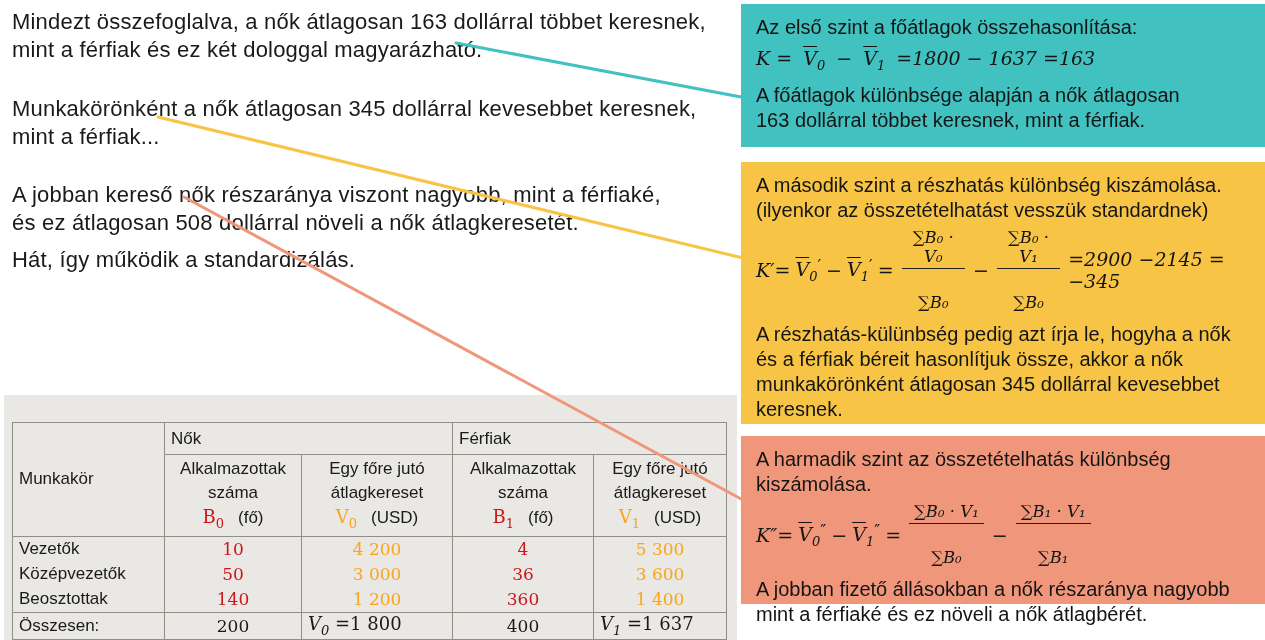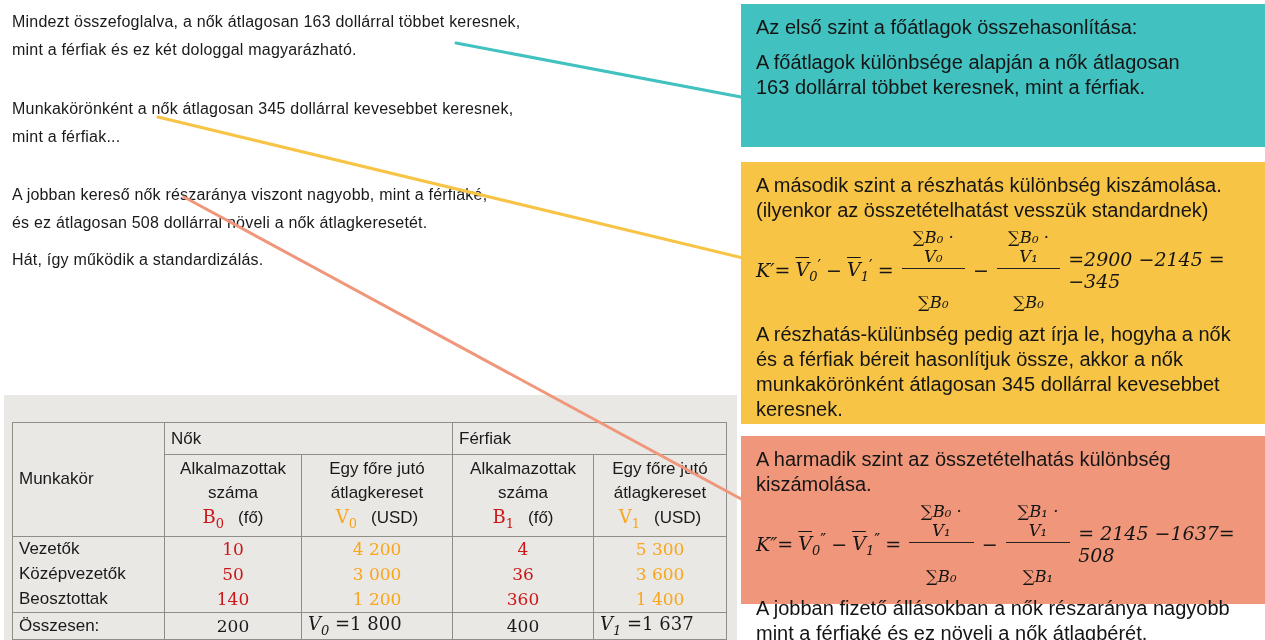--- a/index.html
+++ b/index.html
@@ -4,21 +4,21 @@
 <style>
   html,body{margin:0;padding:0;background:#fff;}
   .page{position:relative;width:1265px;height:640px;background:#ffffff;overflow:hidden;
         font-family:"Liberation Sans","DejaVu Sans",sans-serif;color:#1a1a1a;}
 
   
   .connectors{position:absolute;left:0;top:0;width:1265px;height:640px;z-index:10;pointer-events:none;}
   .conn{stroke-width:3;stroke-linecap:round;fill:none;}
 
   
-  .intro p{position:absolute;left:12px;margin:0;font-size:16px;line-height:28px;letter-spacing:0.2px;z-index:2;}
+  .intro p{position:absolute;left:12px;margin:0;font-size:22px;line-height:28px;letter-spacing:0.2px;z-index:2;}
   .p1{top:8px;}  .p2{top:95px;}  .p3{top:181px;}  .p4{top:246px;}
 
   
   .box{position:absolute;left:741px;width:524px;box-sizing:border-box;padding:11px 15px;z-index:1;}
   .box-teal{top:4px;height:143px;background:#41c1bf;}
   .box-yellow{top:162px;height:262px;background:#f7c445;}
   .box-salmon{top:436px;height:168px;background:#f0977b;}
   .box-title,.box-caption{font-size:20px;line-height:25px;color:#151515;}
   .box-caption{margin-top:10px;}
 
@@ -152,20 +152,27 @@
           <td class="tmath">
             <span class="ital ov">V</span><sub>1</sub><span> </span><span>=1 637</span>
           </td>
         </tr>
       </tbody>
     </table>
   </div>
 
   <div class="box box-teal">
     <div class="box-title">Az első szint a főátlagok összehasonlítása:</div>
+    <div class="math">
+      <span>K =</span>
+      <span class="vtok msp"><span class="ov">V</span><sub>0</sub></span>
+      <span>−</span>
+      <span class="vtok msp"><span class="ov">V</span><sub>1</sub></span>
+      <span>=1800 − 1637 =163</span>
+    </div>
     <div class="box-caption">
       <span>A főátlagok különbsége alapján a nők átlagosan</span><br>
       <span>163 dollárral többet keresnek, mint a férfiak.</span>
     </div>
   </div>
 
   <div class="box box-yellow">
     <div class="box-title">
       <span>A második szint a részhatás különbség kiszámolása.</span><br>
       <span>(ilyenkor az összetételhatást vesszük standardnek)</span>
@@ -208,21 +215,20 @@
       <span>=</span>
       <span class="frac">
           <span class="num">∑B₀ · V₁</span>
           <span class="den">∑B₀</span>
         </span>
       <span>−</span>
       <span class="frac">
           <span class="num">∑B₁ · V₁</span>
           <span class="den">∑B₁</span>
         </span>
-      <span>= 2145 −1637= 508</span>
     </div>
     <div class="box-caption">
       <span>A jobban fizető állásokban a nők részaránya nagyobb</span><br>
       <span>mint a férfiaké és ez növeli a nők átlagbérét.</span>
     </div>
   </div>
 
   <svg class="connectors" viewBox="0 0 1265 640" xmlns="http://www.w3.org/2000/svg">
     <line class="conn" x1="456" y1="43" x2="741" y2="97" stroke="#41c1bf"></line>
     <line class="conn" x1="158" y1="117" x2="743" y2="258" stroke="#f7c445"></line>

